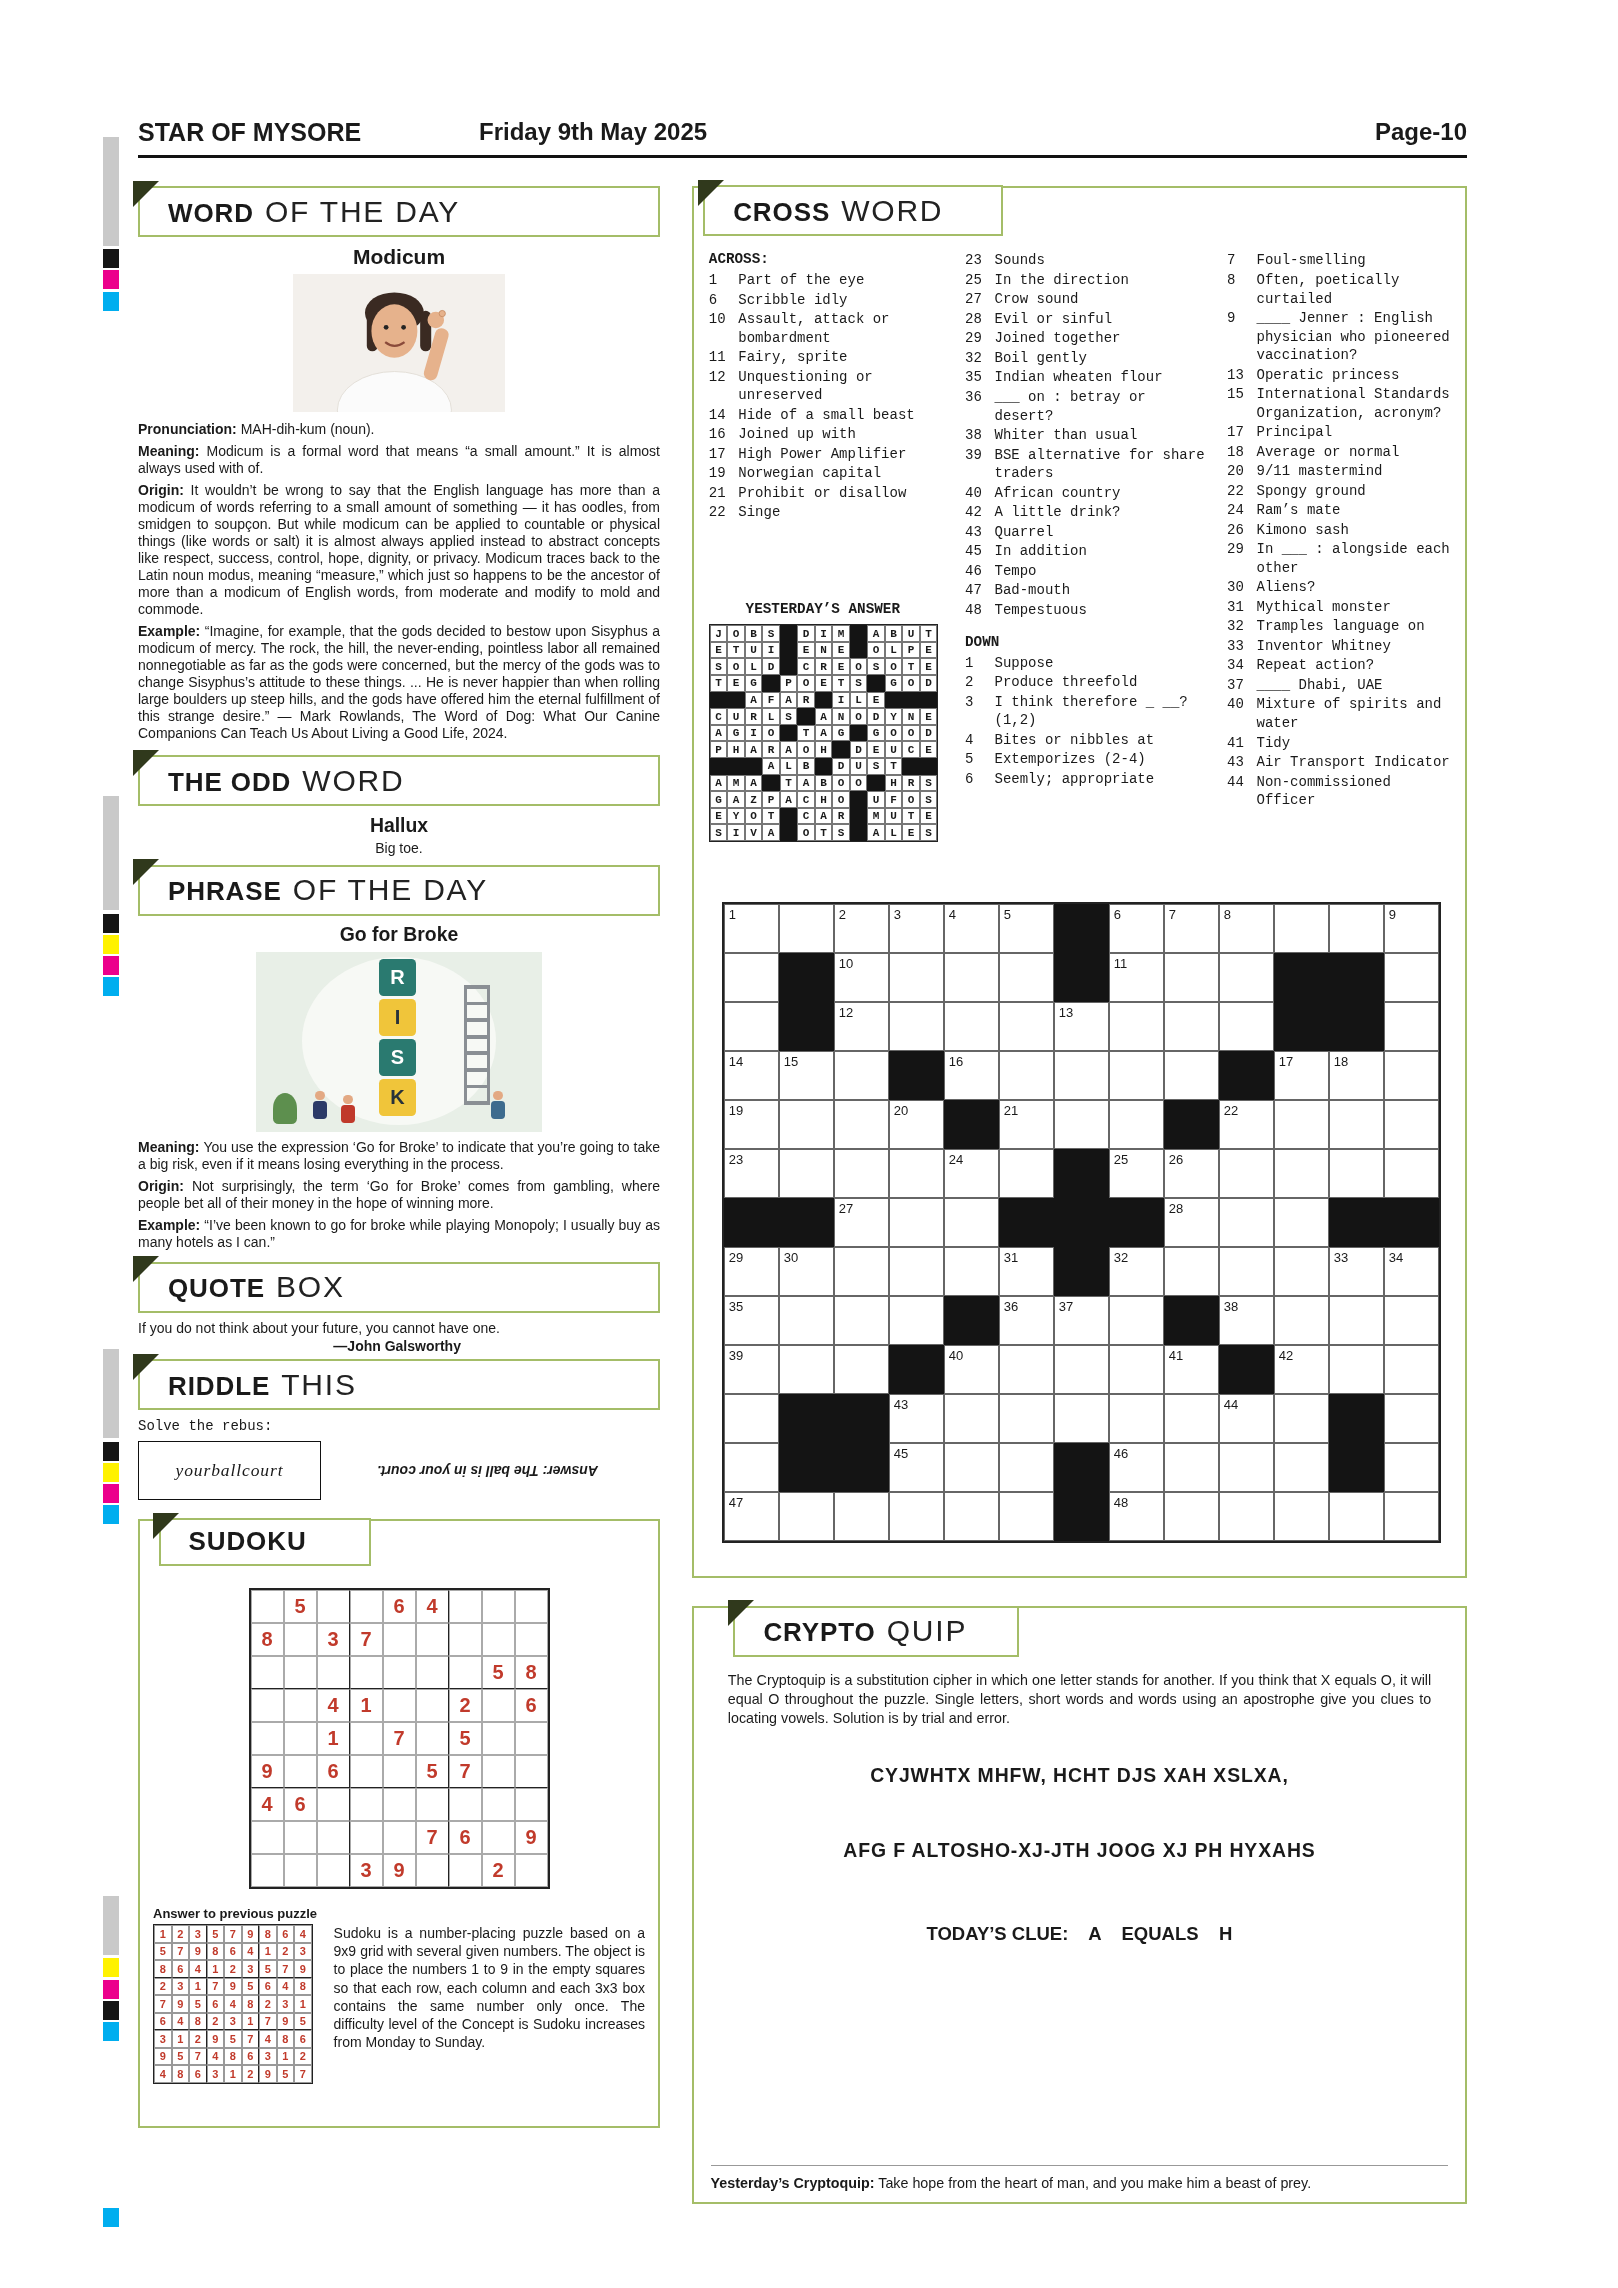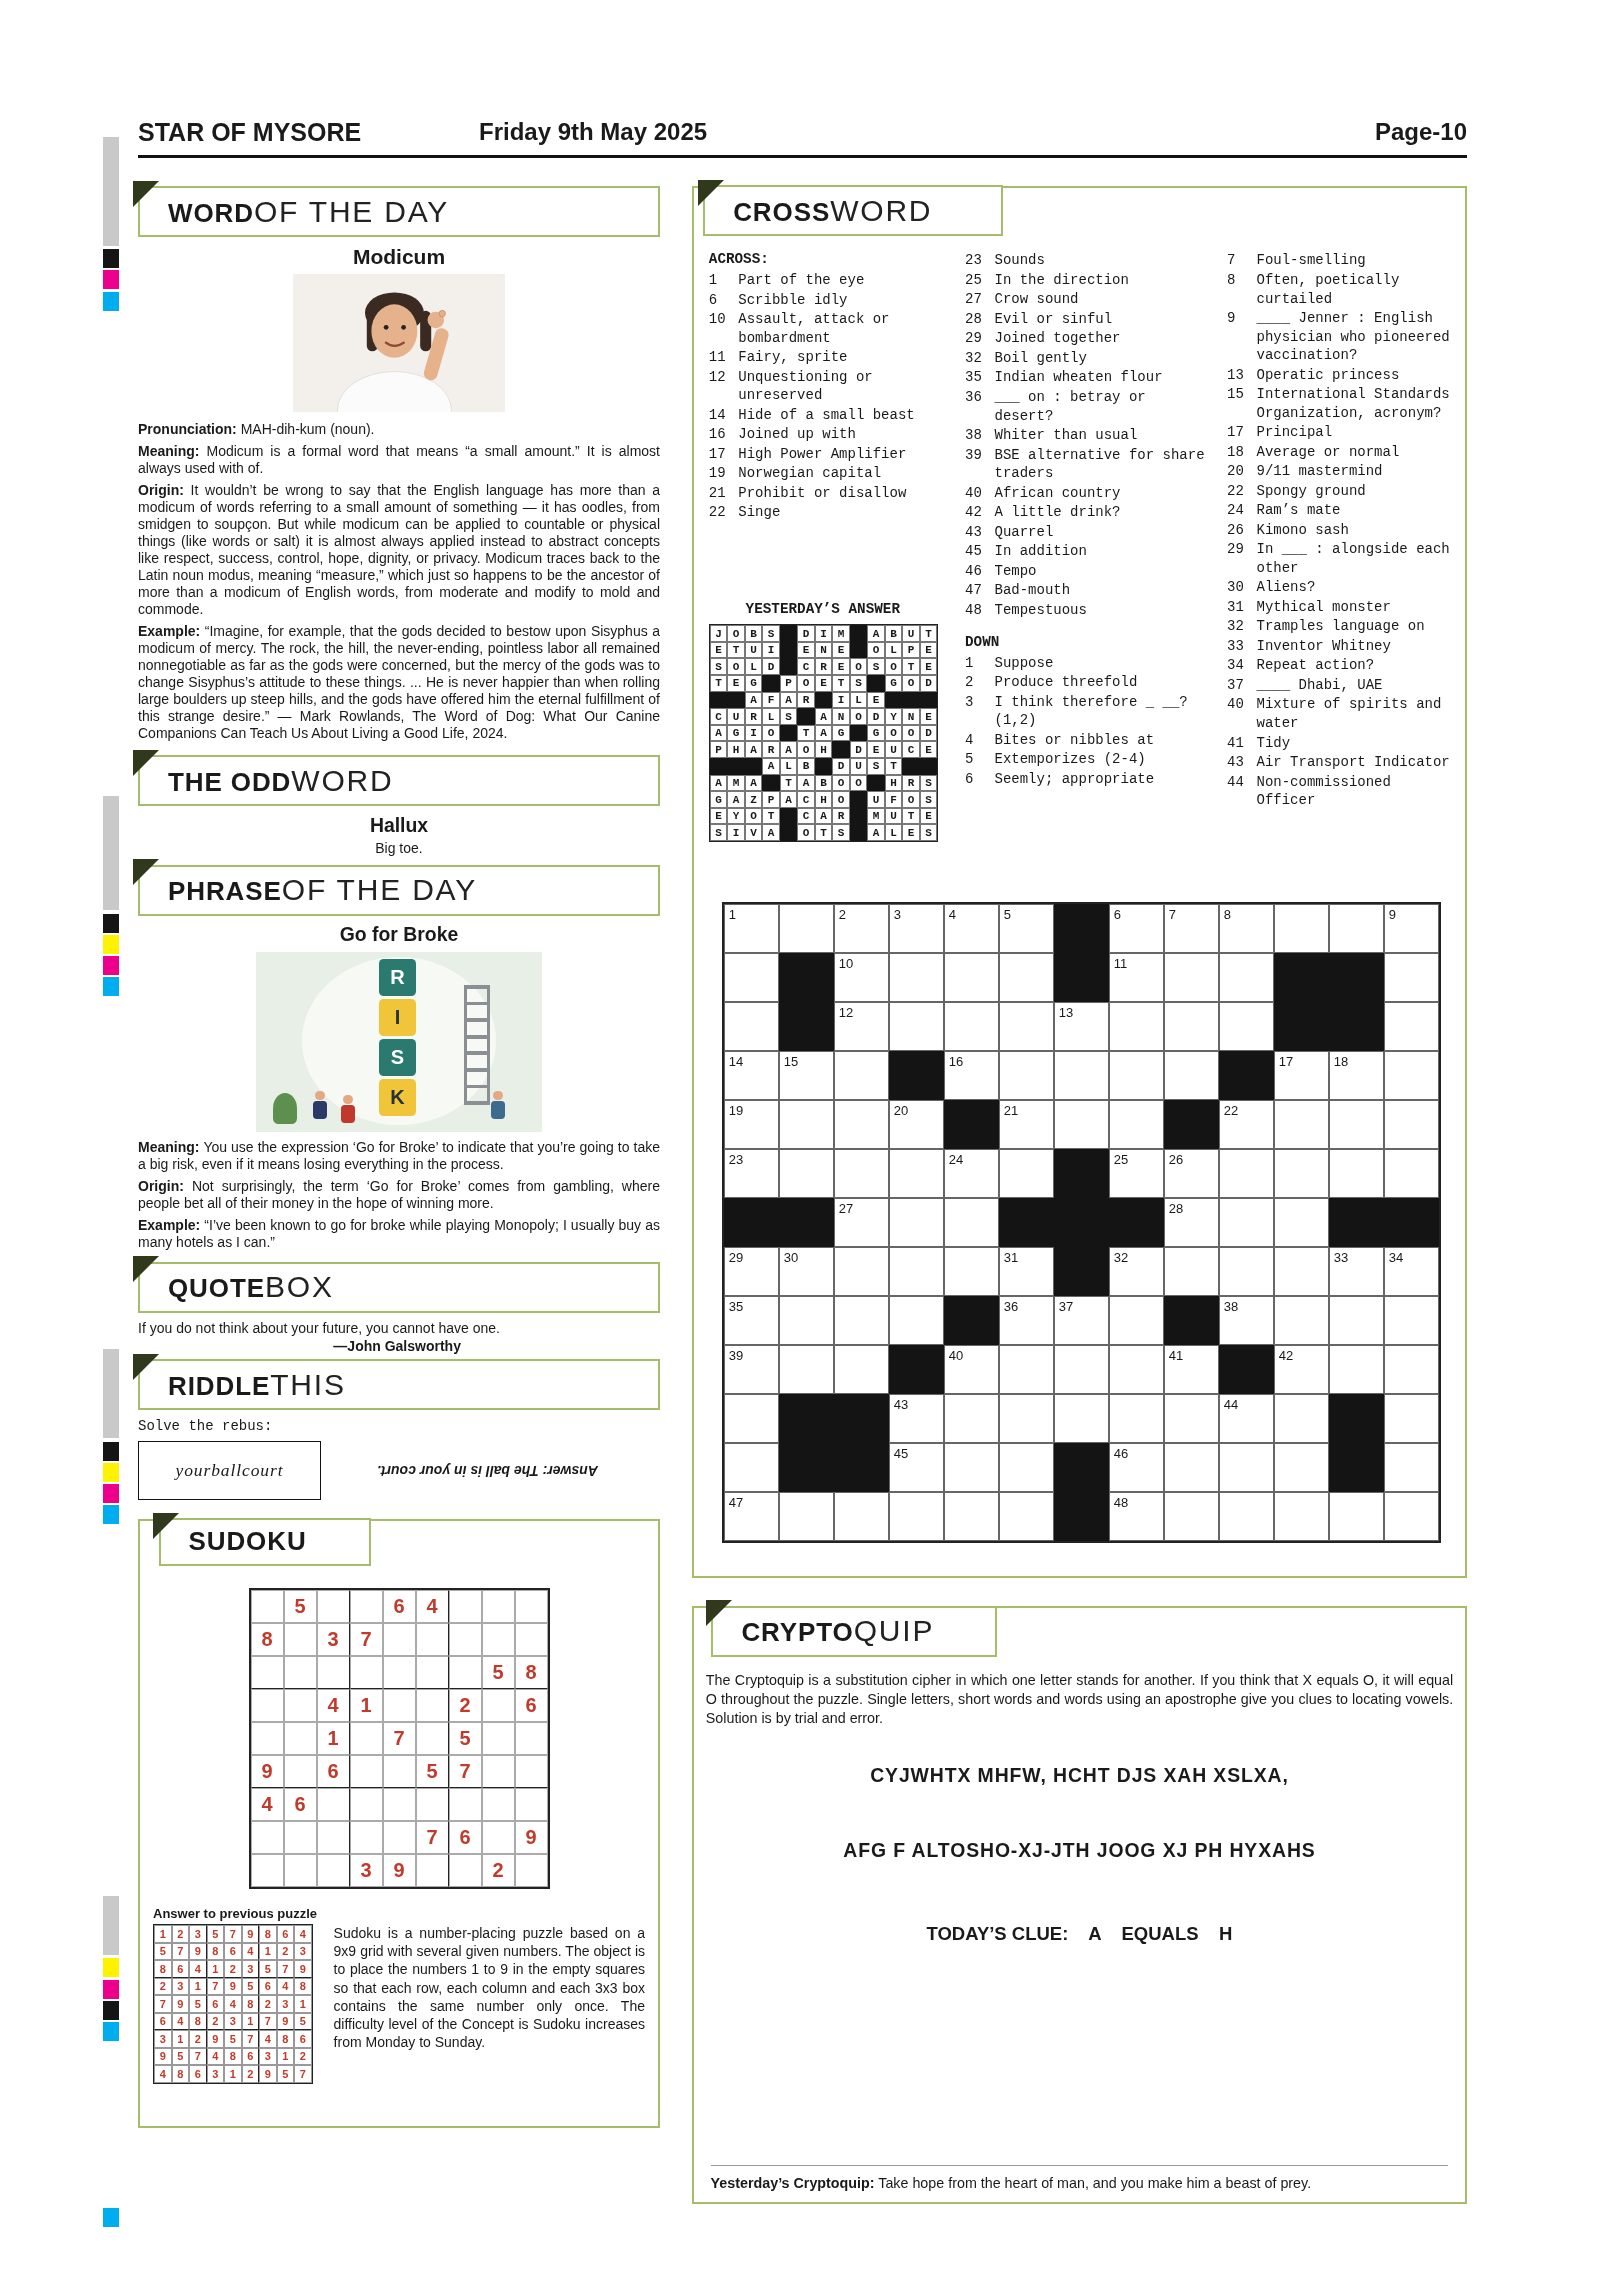--- a/index.html
+++ b/index.html
@@ -22,21 +22,21 @@
   .hdr-date{position:absolute;left:341px;top:0;font-weight:700;font-size:24px;}
   .hdr-page{position:absolute;right:0;top:0;font-weight:700;font-size:24px;}
   .hdr-rule{position:absolute;top:155px;left:138px;width:1329px;height:2.8px;background:#111;}
 
   
   .left-col{position:absolute;left:138px;top:177px;width:522px;}
   .right-col{position:absolute;left:692px;top:177px;width:775px;}
 
   
   .title-box{position:relative;border:2.8px solid var(--green);background:#fff;
-             display:flex;align-items:baseline;padding:6.5px 16.6px 6.5px 28px;box-sizing:border-box;}
+             display:flex;align-items:baseline;gap:11px;padding:6.5px 16.6px 6.5px 28px;box-sizing:border-box;}
   .fold{position:absolute;top:-7.4px;left:-7.4px;width:0;height:0;
         border-top:26px solid var(--fold);border-right:26px solid transparent;}
   .t-strong{font-weight:900;font-size:26px;letter-spacing:0.9px;}
   .t-light{font-weight:400;font-size:30px;letter-spacing:1.8px;color:#222;}
 
   .green-box{position:relative;border:2.8px solid var(--green);background:#fff;box-sizing:border-box;}
   .big-word{font-weight:700;font-size:21px;text-align:center;margin:8.3px 0 4.6px;}
   .photo{position:relative;width:212px;height:138px;margin:0 auto 9.2px;background:#f3f0ec;overflow:hidden;}
   .entry-para{font-size:14px;line-height:1.22;text-align:justify;margin:0 0 4.6px;}
   .entry-para b{font-weight:700;}
@@ -105,21 +105,21 @@
   .agcell{border:0.9px solid #777;display:flex;align-items:center;justify-content:center;
           font-size:11px;font-weight:700;box-sizing:border-box;background:#fff;}
   .agcell.black{background:#141414;border-color:#141414;}
   .pgrid{display:grid;grid-template-columns:repeat(13,55px);grid-auto-rows:49px;border:2.8px solid #222;
          width:fit-content;margin-left:28px;background:#fff;}
   .pcell{border:0.9px solid #666;position:relative;background:#fff;box-sizing:border-box;}
   .pcell.black{background:#141414;border-color:#141414;}
   .pnum{position:absolute;top:1.8px;left:3.7px;font-size:13px;}
 
   
-  .crypto-box{margin-top:28px;height:598px;padding:0 10px;}
+  .crypto-box{margin-top:28px;height:598px;padding:0 32px;}
   .crypto-title{width:286px;margin:-2.8px 0 0 7.4px;}
   .crypto-intro{font-size:14.3px;line-height:1.3;text-align:justify;margin:14.8px 1.8px 37px;}
   .crypto-line{font-weight:700;font-size:19.4px;letter-spacing:0.9px;text-align:center;margin-bottom:52px;white-space:pre-wrap;}
   .crypto-clue{font-weight:700;font-size:18.5px;text-align:center;white-space:pre;margin-top:61px;}
   .crypto-footer{position:absolute;left:16.6px;right:16.6px;bottom:11px;border-top:0.9px solid #999;padding-top:9.2px;font-size:14.3px;}
   .crypto-footer b{font-weight:700;}
 </style>
 </head>
 <body>
 

